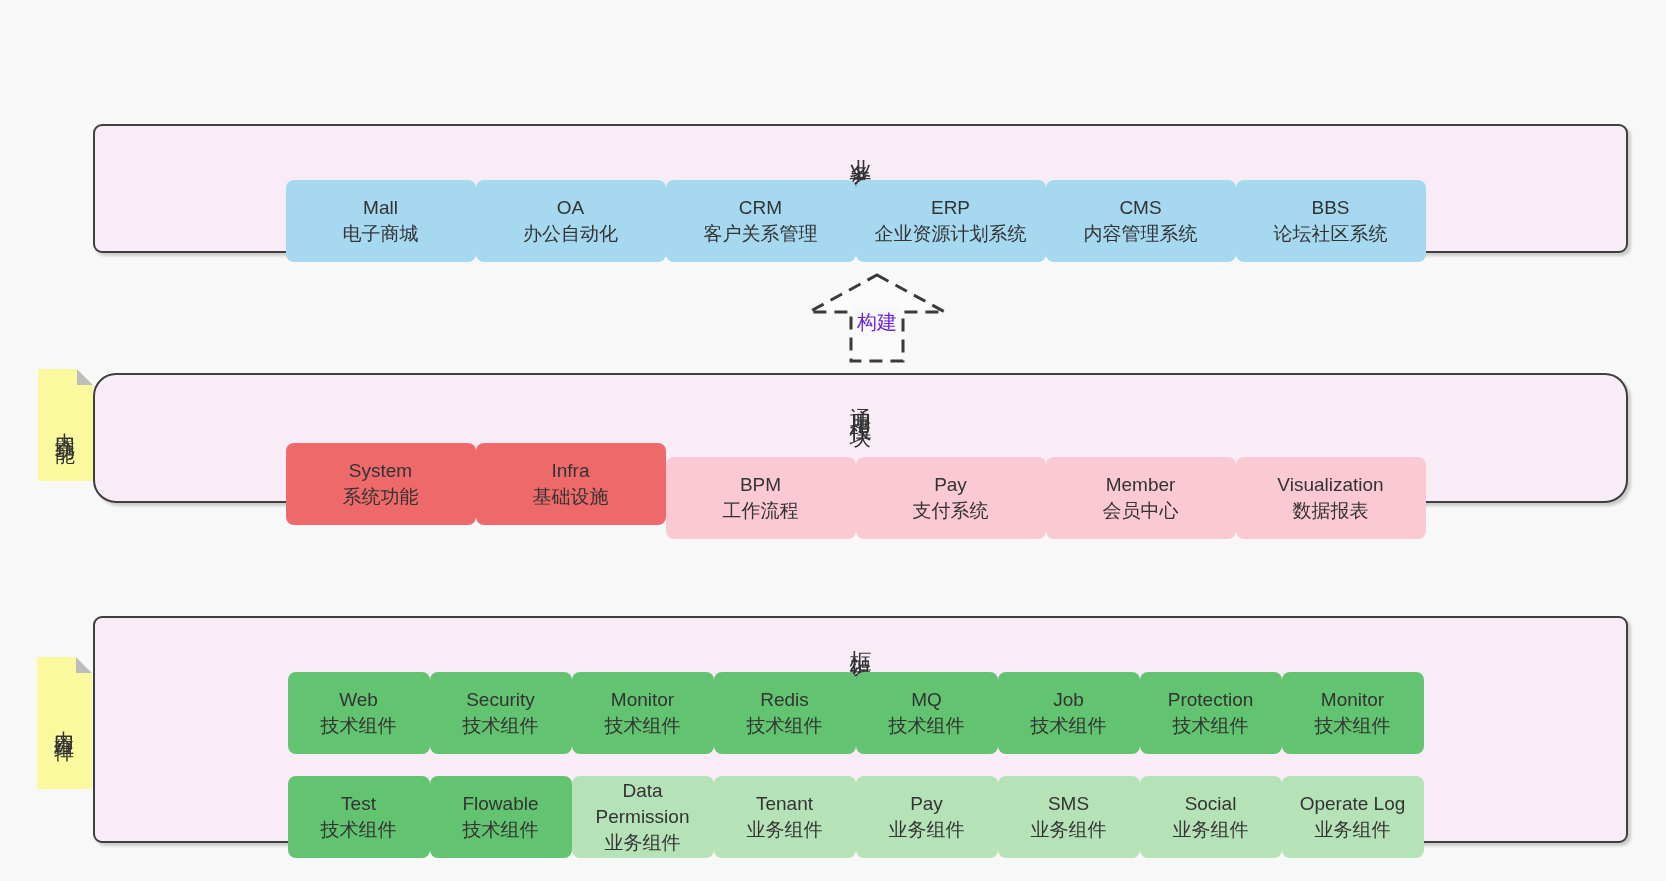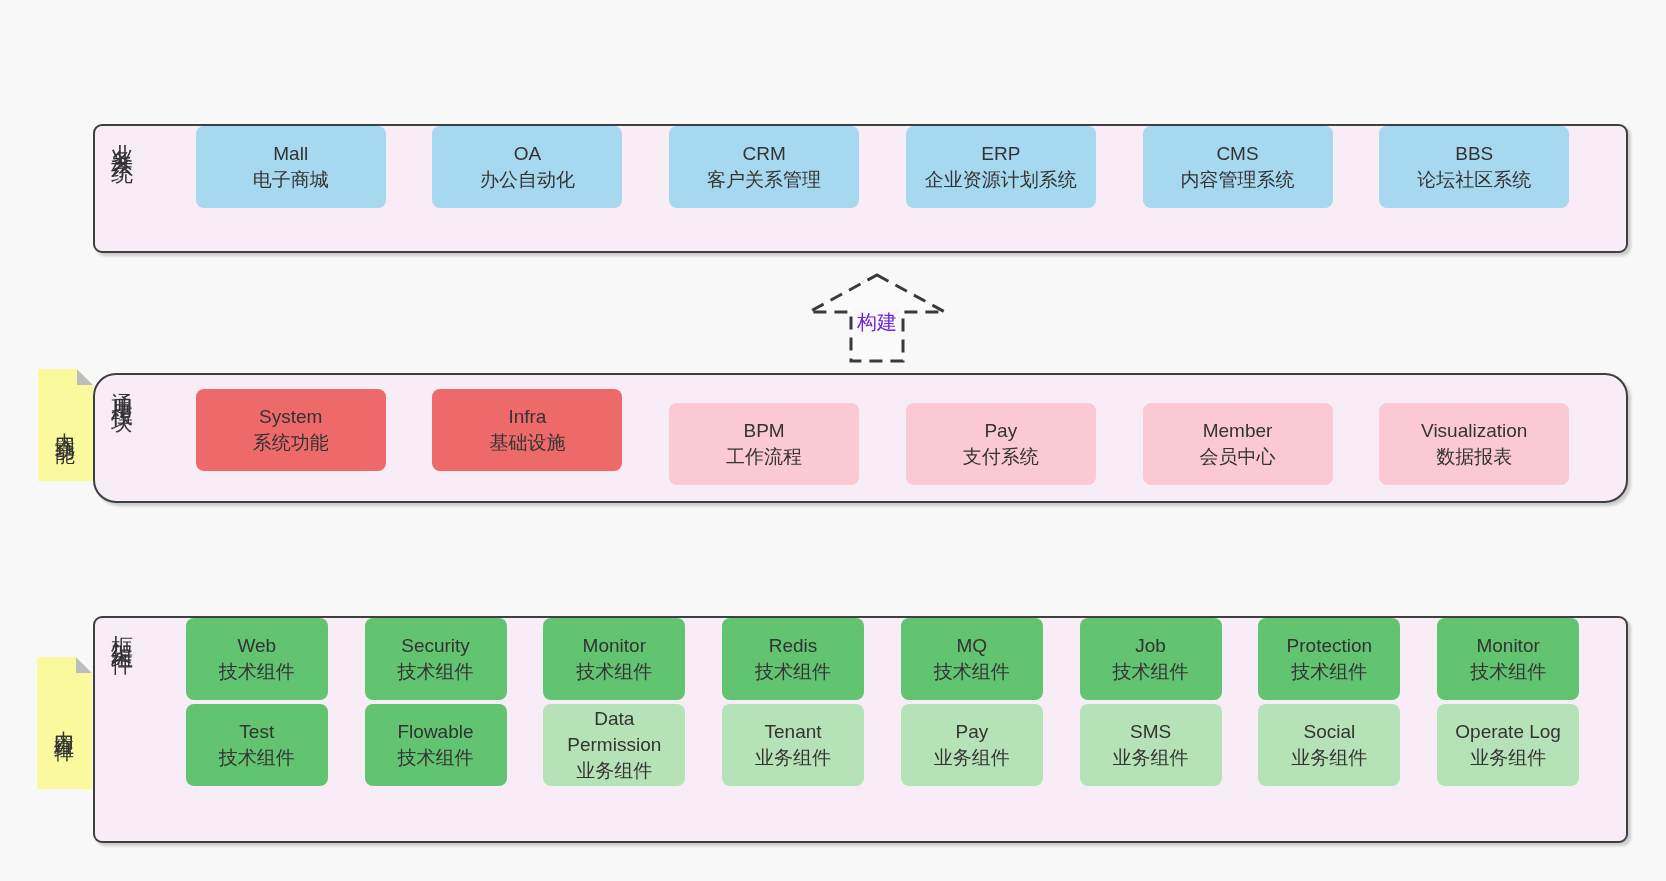--- a/index.html
+++ b/index.html
@@ -6,38 +6,38 @@
   #page{
     position:relative;width:1666px;height:881px;overflow:hidden;
     background:#f8f8f8;
     font-family:"Liberation Sans","DejaVu Sans",sans-serif;
     color:#333;
   }
   .panel{
     position:absolute;left:93px;width:1535px;box-sizing:border-box;
     background:#f8edf6;border:2px solid #3f3f3f;border-radius:9px;
     box-shadow:3px 3px 3px rgba(0,0,0,0.18);
-    display:flex;align-items:flex-start;z-index:1;
+    display:flex;align-items:center;z-index:1;flex-direction:column;
   }
   #panel-business{top:124px;height:129px;}
   #panel-modules{top:373px;height:130px;border-radius:23px;}
   #panel-framework{top:616px;height:227px;}
   .panel-label{
     width:54px;flex:0 0 54px;display:flex;align-items:center;justify-content:center;
   }
   .panel-label span{
     writing-mode:vertical-rl;text-orientation:upright;
     font-size:22px;letter-spacing:6px;line-height:1;color:#333;
   }
   .panel-content{
     flex:1;display:flex;align-items:center;justify-content:space-evenly;
     padding:0 10px 0 0;
   }
   .panel-content.two-rows{
-    flex-direction:column;justify-content:center;gap:4px;
+    flex-direction:column;justify-content:center;gap:22px;
   }
   .row{
     width:100%;display:flex;align-items:center;justify-content:space-evenly;
   }
   .box{
     box-sizing:border-box;border-radius:8px;
     display:flex;flex-direction:column;align-items:center;justify-content:center;
     text-align:center;font-size:19px;line-height:26px;color:#333;
     padding:2px 4px;
   }

